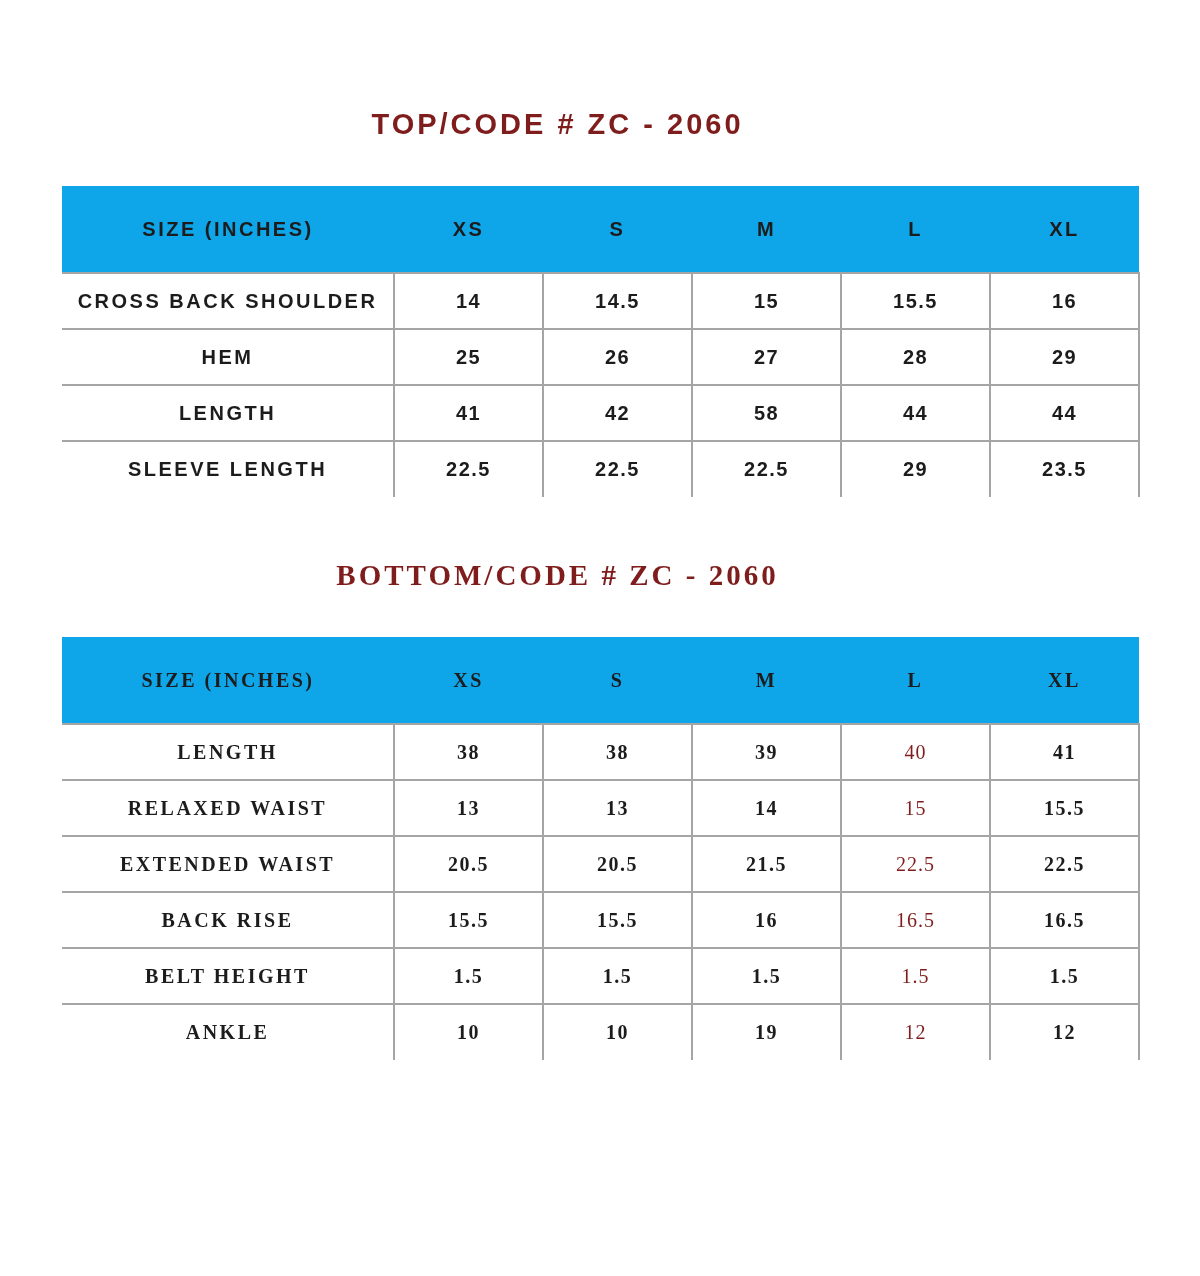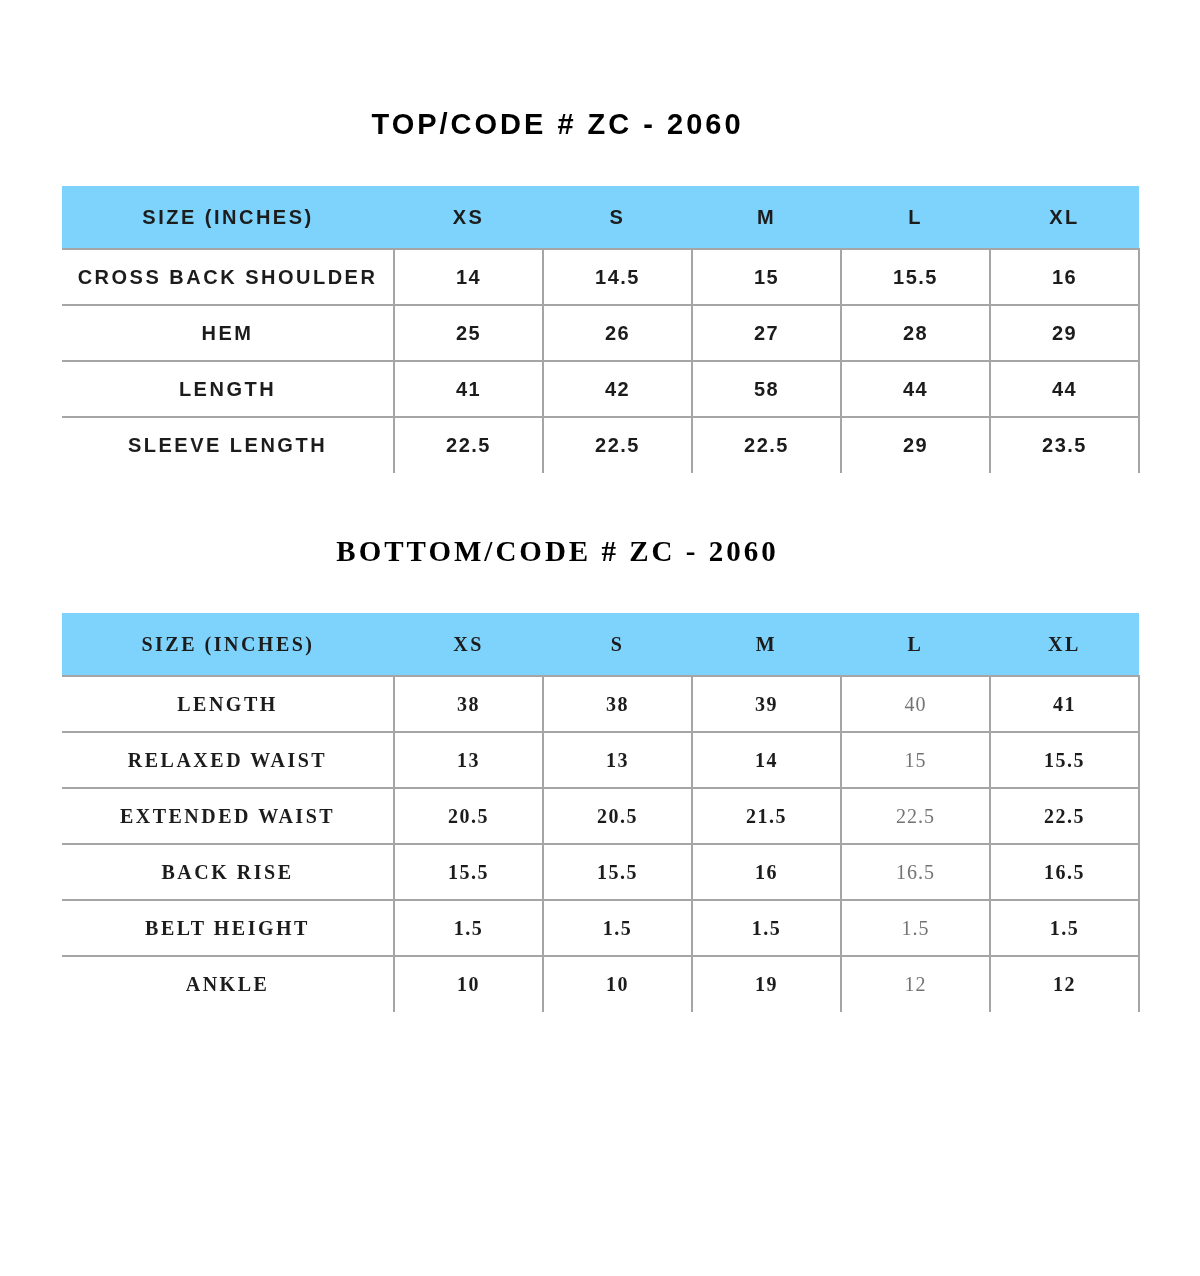--- a/index.html
+++ b/index.html
@@ -24,39 +24,39 @@
   .chart-title {
     width: 1077px;
     position: relative;
     left: -43px;
     margin: 0 0 44px 0;
     text-align: center;
     font-size: 29px;
     line-height: 36px;
     font-weight: 700;
     letter-spacing: 3px;
-    color: #000000;
+    color: #7f1d1d;
     white-space: nowrap;
   }
   table.size-table {
     border-collapse: collapse;
     table-layout: fixed;
     width: 1077px;
   }
   col.label-col   { width: 332px; }
   col.value-col   { width: 149px; }
   thead th {
-    background: #7dd3fc;
+    background: #0ea5e9;
     height: 62px;
     font-size: 20px;
     font-weight: 700;
     letter-spacing: 2.5px;
     text-align: center;
     vertical-align: middle;
-    padding: 0;
+    padding: 12px;
     border: none;
   }
   tbody tr {
     height: 56px;
   }
   tbody td {
     border-top: 2px solid #a5a5a5;
     text-align: center;
     vertical-align: middle;
     font-size: 20px;
@@ -69,21 +69,21 @@
     letter-spacing: 2.5px;
   }
   tbody td.cell {
     border-left: 2px solid #a5a5a5;
   }
   tbody td.cell:last-child {
     border-right: 2px solid #a5a5a5;
   }
   tbody td.muted {
     font-weight: 400;
-    color: #737373;
+    color: #7f1d1d;
     letter-spacing: 1px;
   }
 </style>
 </head>
 <body>
 
 <div class="sheet">
 
   <section class="table-block">
     <h2 class="chart-title">TOP/CODE # ZC - 2060</h2>

